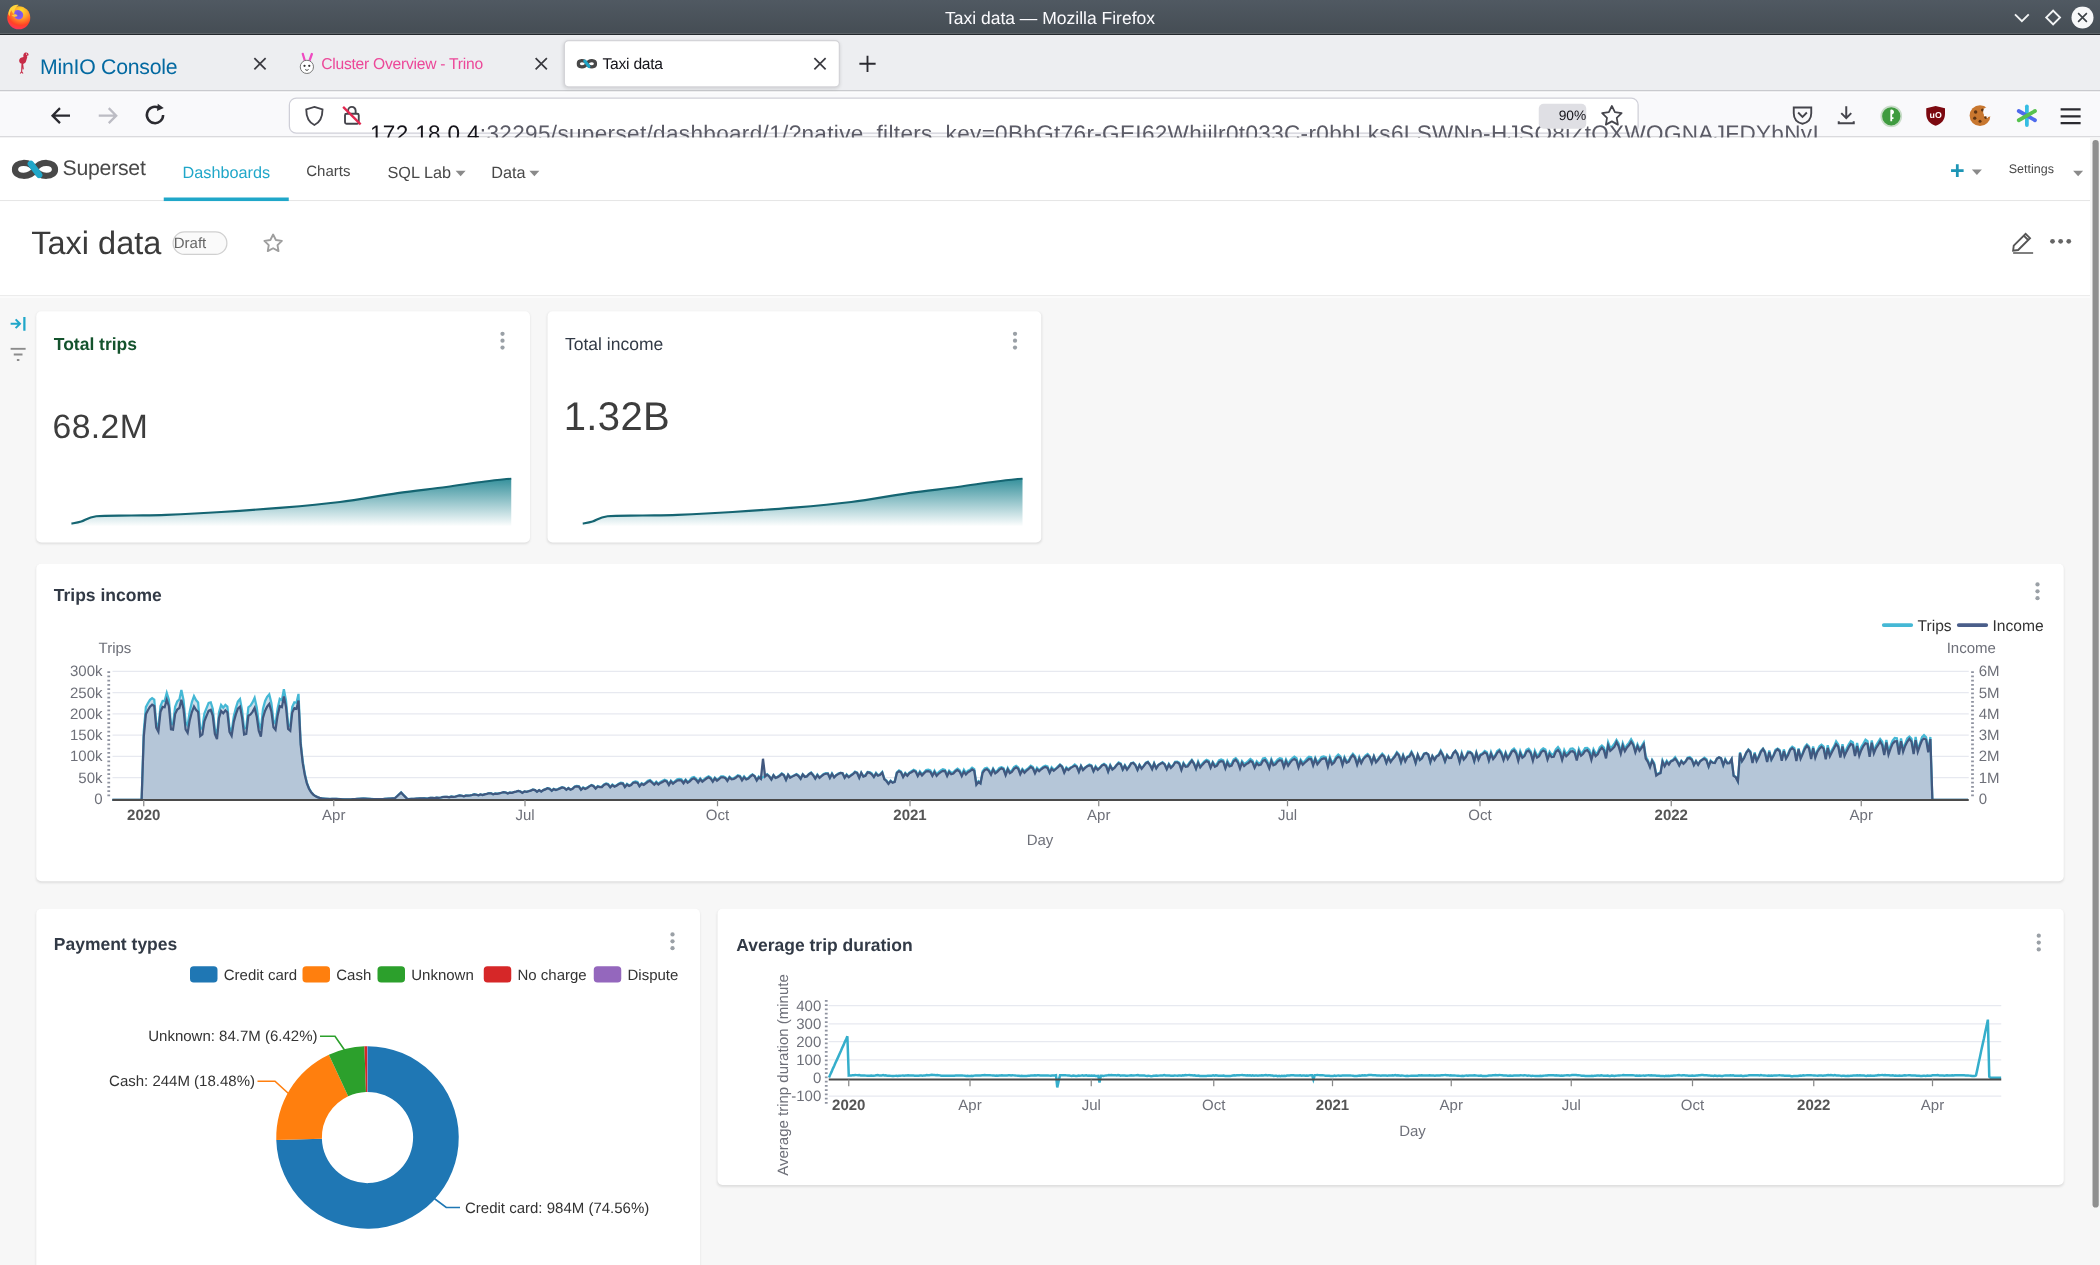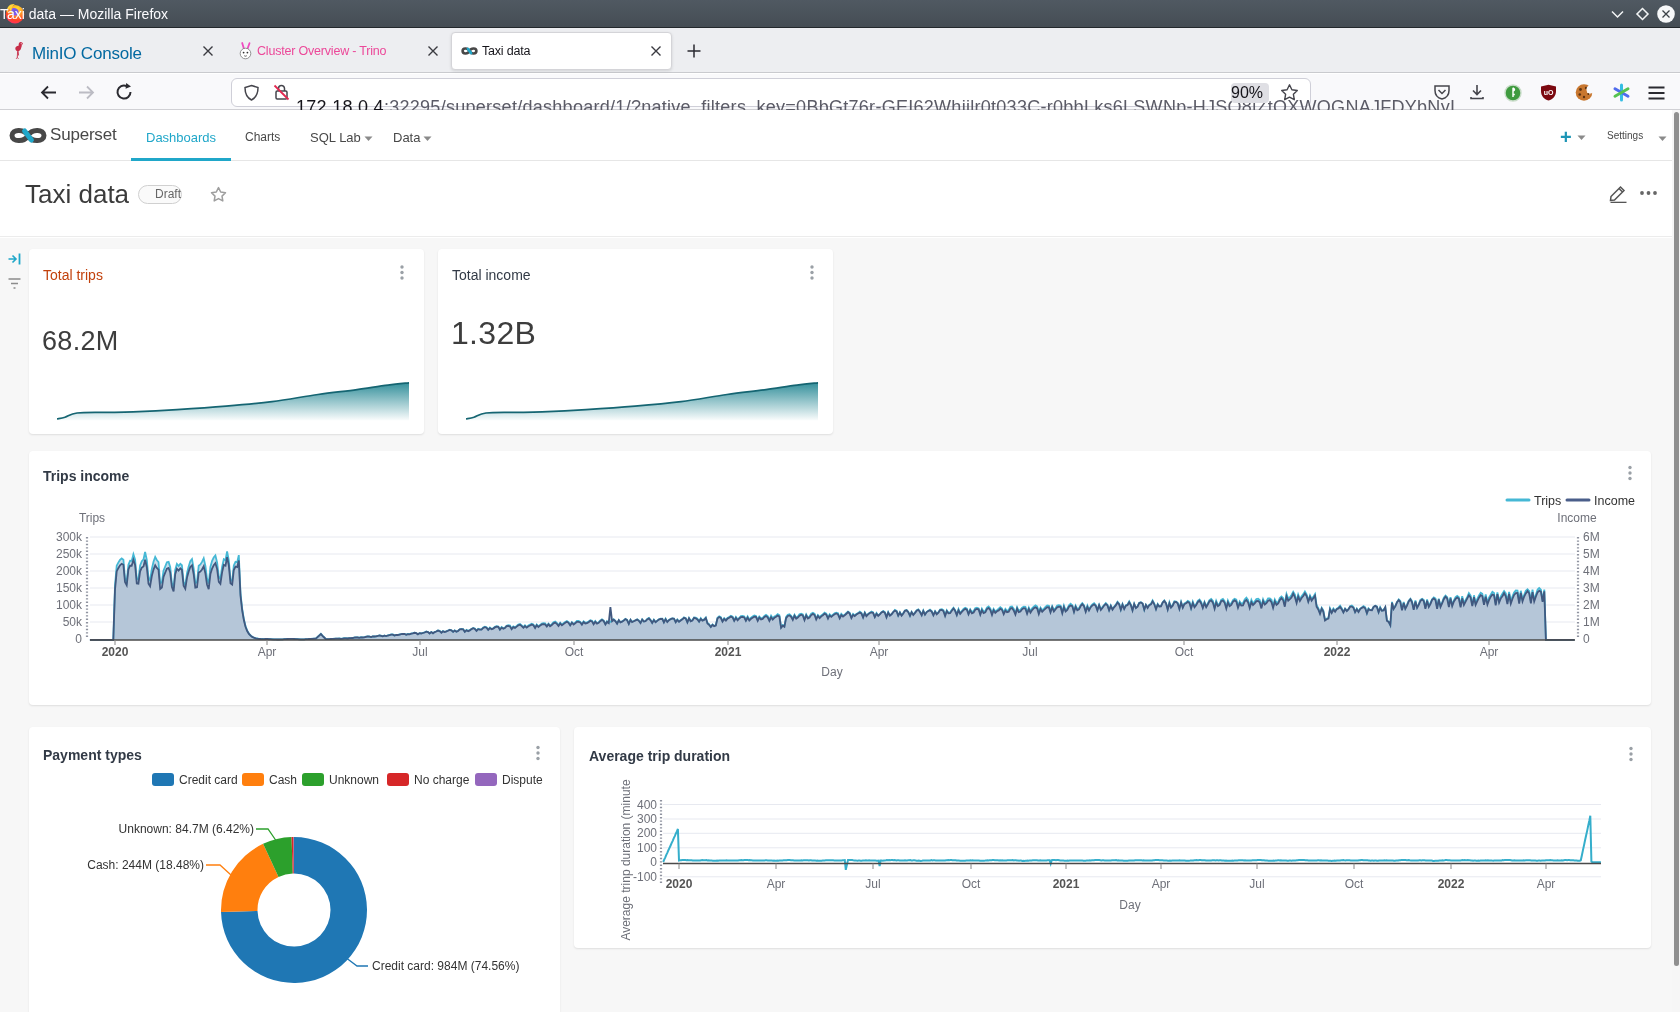--- a/index.html
+++ b/index.html
@@ -18,21 +18,21 @@
 <radialGradient id="ff2" cx="0.5" cy="0.4" r="0.7">
 <stop offset="0" stop-color="#6a5bda"></stop>
         <stop offset="1" stop-color="#9059ff"></stop>
       </radialGradient>
     </defs>
 <circle cx="11" cy="12.2" r="9.2" fill="url(#ff1)"></circle>
 <path d="M11 2 C7.5 4.2 7.2 7.2 8 9.2 C6 8.8 5.5 7.4 5.3 6.2 C3.6 8 3.7 10.2 4.1 11.2 L2.8 9.6 C2.5 5 6.2 1.2 11 2 Z" fill="#ffd43d"></path>
 <path d="M8.2 6.4 C10.6 5.3 13.5 6.4 14.3 8.6 C15.1 10.9 13.9 12.7 12.5 13.2 C10.1 14.2 7.5 12.8 7.3 10.4 C7.2 8.5 7.8 7.2 8.2 6.4 Z" fill="url(#ff2)"></path>
 <path d="M7 9.7 C8.4 9.1 9.6 9.7 10 10.7 C8.6 11.9 6.2 11.1 5.2 10.3 Z" fill="#ffca3f"></path>
 </svg>
-<div class="abs" style="left:0;top:0;width:1680px;height:28px;line-height:28px;color:#fbfbfe;font-size:14px">Taxi data — Mozilla Firefox</div>
+<div class="abs" style="left:0;top:0;width:1680px;height:28px;line-height:28px;text-align:center;color:#fbfbfe;font-size:14px">Taxi data — Mozilla Firefox</div>
 <svg class="abs" style="left:1609px;top:5px" width="68" height="19">
 <path d="M3 6.5 L8.5 12 L14 6.5" fill="none" stroke="#f2f4f5" stroke-width="1.5"></path>
 <rect x="29.6" y="5.1" width="7.8" height="7.8" transform="rotate(45 33.5 9)" fill="none" stroke="#f2f4f5" stroke-width="1.5"></rect>
 <circle cx="57" cy="9" r="8.8" fill="#f7f8f9"></circle>
 <path d="M53.5 5.5 L60.5 12.5 M60.5 5.5 L53.5 12.5" stroke="#3c4247" stroke-width="1.3"></path>
 </svg>
 <div class="abs" style="left:0;top:28px;width:1680px;height:45px;background:#edeef1;border-bottom:1px solid #c9cace"></div>
 <div class="abs" style="left:451px;top:32px;width:221px;height:38px;background:#fff;border:1px solid #d4d4d8;border-radius:4px;box-shadow:0 1px 3px rgba(0,0,0,0.12)"></div>
 <svg class="abs" style="left:12px;top:41px" width="12" height="19">
 <path d="M6.8 4.6 C6.2 2.6 7.4 1 8.8 1 C10.2 1 11 2 10.9 3.2 L9.3 3.8 L9.9 4.4 L8.9 7.8 C8.6 8.9 8.0 9.6 6.9 10.0 C5.4 10.5 3.8 9.7 3.4 8.2 C3.0 6.7 3.9 5.3 5.3 5.0 C5.9 4.9 6.4 4.7 6.8 4.6 Z" fill="#c72c48"></path>
@@ -81,21 +81,21 @@
 <div class="abs" style="left:231px;top:78px;width:1080px;height:29px;background:#fff;border:1px solid #cfcfd8;border-radius:6px"></div>
 <svg class="abs" style="left:243px;top:84px" width="17" height="18">
     <path d="M8.5 1.5 L15 3.5 C15 9 13.5 13.5 8.5 16 C3.5 13.5 2 9 2 3.5 Z" fill="none" stroke="#45454c" stroke-width="1.5"></path>
   </svg>
 <svg class="abs" style="left:272px;top:83px" width="19" height="19">
 <rect x="4" y="8" width="11" height="8" rx="1.2" fill="none" stroke="#45454c" stroke-width="1.5"></rect>
 <path d="M6.5 8 V5.5 A3 3 0 0 1 12.5 5.5 V8" fill="none" stroke="#45454c" stroke-width="1.5"></path>
 <path d="M2.5 2.5 L16.5 16.5" stroke="#e22850" stroke-width="1.8"></path>
 </svg>
 <div class="abs" style="left:296px;top:97px;font-size:18px;letter-spacing:0.28px;color:#5b5b66;white-space:nowrap"><span style="color:#15141a">172.18.0.4</span>:32295/superset/dashboard/1/?native_filters_key=0BbGt76r-GEI62Whjjlr0t033C-r0bbLks6LSWNp-HJSO8jZtQXWOGNAJFDYbNyI</div>
-<div class="abs" style="left:1231px;top:83px;width:38px;height:20px;background:#dfdfe4;border-radius:4px;font-size:16px;color:#15141a;text-align:left;line-height:20px">90%</div>
+<div class="abs" style="left:1231px;top:83px;width:38px;height:20px;background:#dfdfe4;border-radius:4px;font-size:11px;color:#15141a;text-align:right;line-height:20px">90%</div>
 <svg class="abs" style="left:1280px;top:83px" width="19" height="19">
     <path d="M9.5 1.8 L11.9 6.7 L17.3 7.5 L13.4 11.3 L14.3 16.7 L9.5 14.1 L4.7 16.7 L5.6 11.3 L1.7 7.5 L7.1 6.7 Z" fill="none" stroke="#45454c" stroke-width="1.4" stroke-linejoin="round"></path>
   </svg>
 <svg class="abs" style="left:1433px;top:84px" width="18" height="17">
 <path d="M2 2.5 L16 2.5 L16 7 C16 11.5 13 14.5 9 15.5 C5 14.5 2 11.5 2 7 Z" fill="none" stroke="#45454c" stroke-width="1.5" transform="translate(0,-0.5)"></path>
 <path d="M5.5 6 L9 9.5 L12.5 6" fill="none" stroke="#45454c" stroke-width="1.5"></path>
 </svg>
 <svg class="abs" style="left:1468px;top:84px" width="18" height="17">
 <path d="M9 1 L9 10 M5 6.5 L9 10.5 L13 6.5" fill="none" stroke="#45454c" stroke-width="1.6"></path>
 <path d="M3 13 L3 14.5 L15 14.5 L15 13" fill="none" stroke="#45454c" stroke-width="1.6"></path>
@@ -151,21 +151,21 @@
 <div class="abs" style="left:1560px;top:126px;font-size:20px;font-weight:bold;color:#1d95b5">+</div>
 <svg class="abs" style="left:1577px;top:135px" width="9" height="6">
     <path d="M0.5 0.5 L4.5 5 L8.5 0.5 Z" fill="#8a8a8a"></path>
   </svg>
 <div class="abs" style="left:1607px;top:130px;font-size:10px;color:#484848">Settings</div>
 <svg class="abs" style="left:1658px;top:136px" width="9" height="6">
     <path d="M0.5 0.5 L4.5 5 L8.5 0.5 Z" fill="#8a8a8a"></path>
   </svg>
 <div class="abs" style="left:0;top:161px;width:1680px;height:76px;background:#fff;border-bottom:1px solid #ececec"></div>
 <div class="abs" style="left:25px;top:179px;font-size:26px;color:#3b3b3b">Taxi data</div>
-<div class="abs" style="left:138px;top:185px;width:44px;height:19px;border:1px solid #d0d0d0;background:#fafafa;border-radius:10px;font-size:12px;color:#666;text-align:right;line-height:17px">Draft</div>
+<div class="abs" style="left:138px;top:185px;width:44px;height:19px;border:1px solid #d0d0d0;background:#fafafa;border-radius:10px;font-size:12px;color:#666;text-align:left;line-height:17px">Draft</div>
 <svg class="abs" style="left:210px;top:186px" width="17" height="17">
     <path d="M8.5 1.6 L10.7 6 L15.5 6.7 L12 10.1 L12.8 14.9 L8.5 12.6 L4.2 14.9 L5 10.1 L1.5 6.7 L6.3 6 Z" fill="none" stroke="#9e9e9e" stroke-width="1.5" stroke-linejoin="round"></path>
   </svg>
 <svg class="abs" style="left:1608px;top:184px" width="21" height="19">
 <path d="M3 12.5 L12.5 3 L16 6.5 L6.5 16 L2.5 16.5 Z M11 4.5 L14.5 8" fill="none" stroke="#555" stroke-width="1.5"></path>
 <path d="M2.5 18.5 L18.5 18.5" stroke="#555" stroke-width="1.6"></path>
 </svg>
 <svg class="abs" style="left:1639px;top:190px" width="19" height="6">
 <circle cx="3" cy="3" r="1.9" fill="#666"></circle>
     <circle cx="9.5" cy="3" r="1.9" fill="#666"></circle>
@@ -177,21 +177,21 @@
     <path d="M11.5 0.5 L11.5 11.5" stroke="#20a7c9" stroke-width="1.8"></path>
   </svg>
 <svg class="abs" style="left:8px;top:278px" width="13" height="11">
     <path d="M0.5 1 H12.5 M3 5.5 H10 M5.5 10 H7.5" stroke="#8c8c8c" stroke-width="1.6"></path>
   </svg>
 <div class="abs" style="left:29px;top:249px;width:395px;height:185px;background:#fff;border-radius:4px;box-shadow:0 1px 2px rgba(0,0,0,0.10)"></div>
 <div class="abs" style="left:438px;top:249px;width:395px;height:185px;background:#fff;border-radius:4px;box-shadow:0 1px 2px rgba(0,0,0,0.10)"></div>
 <div class="abs" style="left:29px;top:451px;width:1622px;height:254px;background:#fff;border-radius:4px;box-shadow:0 1px 2px rgba(0,0,0,0.10)"></div>
 <div class="abs" style="left:29px;top:727px;width:531px;height:290px;background:#fff;border-radius:4px;box-shadow:0 1px 2px rgba(0,0,0,0.10)"></div>
 <div class="abs" style="left:574px;top:727px;width:1077px;height:221px;background:#fff;border-radius:4px;box-shadow:0 1px 2px rgba(0,0,0,0.10)"></div>
-<div class="abs" style="left:43px;top:267px;font-size:14px;font-weight:normal;color:#c2410c">Total trips</div>
+<div class="abs" style="left:43px;top:267px;font-size:14px;font-weight:bold;color:#14532d">Total trips</div>
 <svg class="abs" style="left:398px;top:264px" width="8" height="18">
     <circle cx="4" cy="3" r="1.7" fill="#9aa0a6"></circle>
     <circle cx="4" cy="8.5" r="1.7" fill="#9aa0a6"></circle>
     <circle cx="4" cy="14" r="1.7" fill="#9aa0a6"></circle>
   </svg>
 <div class="abs" style="left:42px;top:326px;font-size:27px;color:#3d3d3d;letter-spacing:0.3px">68.2M</div>
 <div class="abs" style="left:29px;top:249px;width:395px;height:185px">
     <svg class="abs" style="left:28px;top:133px" width="353" height="40">
 <defs>
         <linearGradient id="sg1" x1="0" y1="0" x2="0" y2="1">

